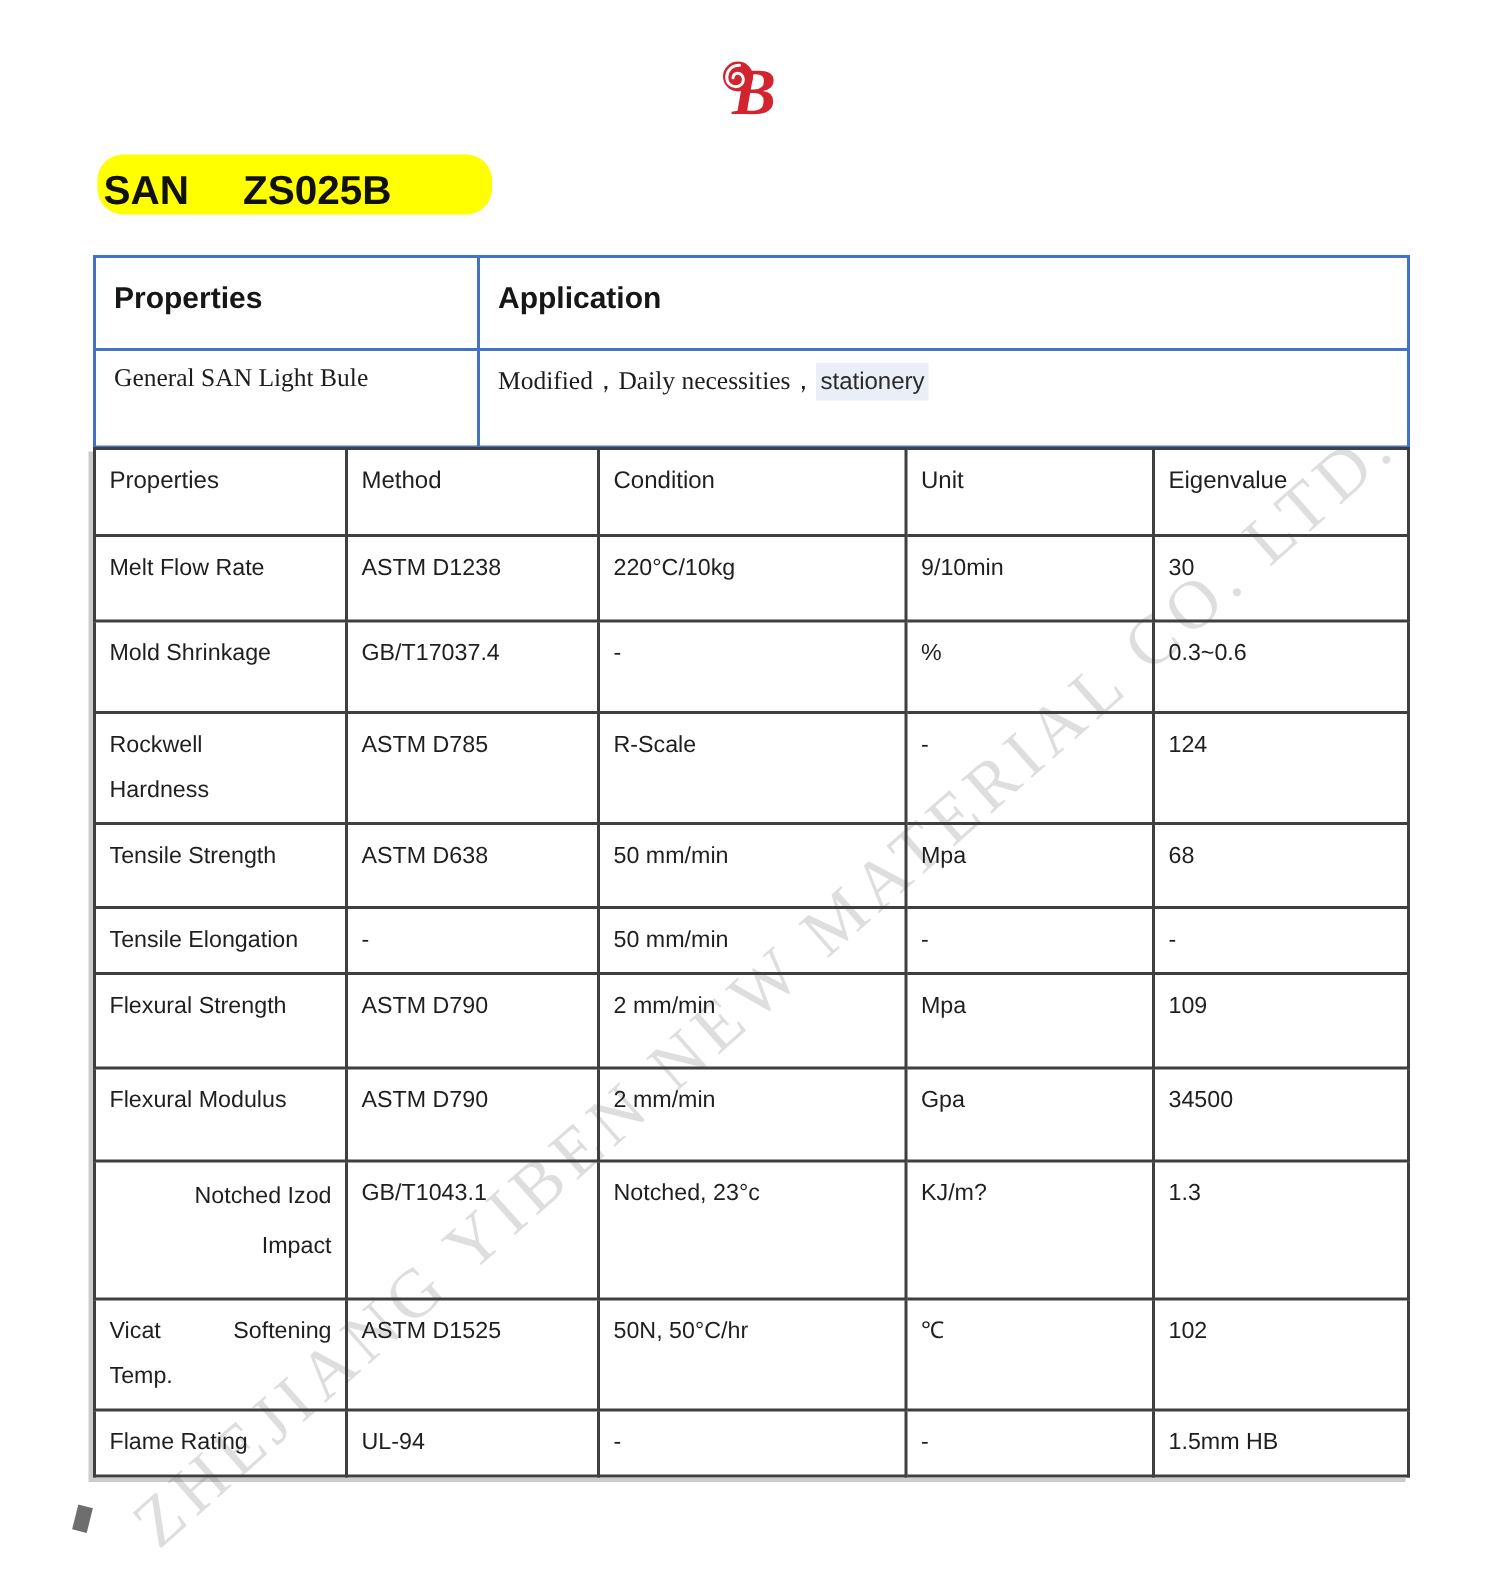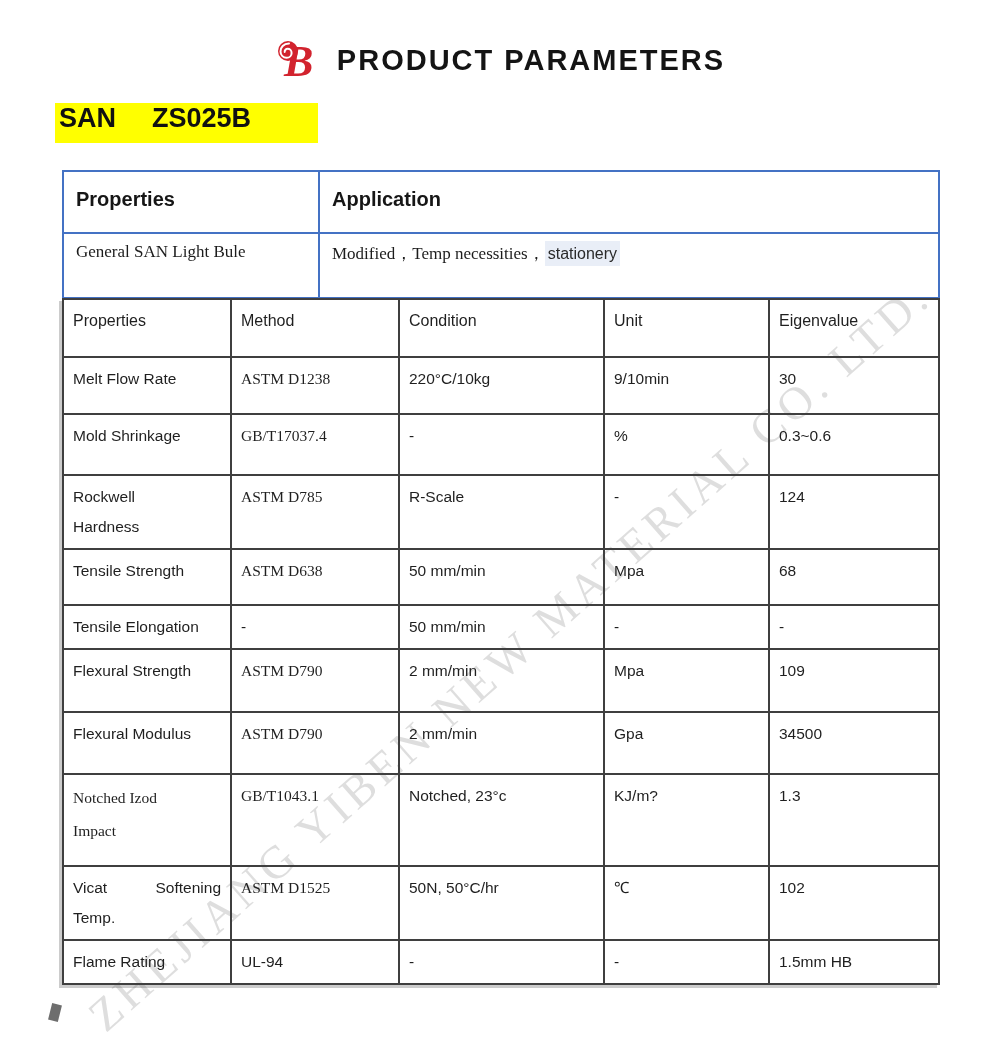--- a/index.html
+++ b/index.html
@@ -5,57 +5,56 @@
   * { margin:0; padding:0; box-sizing:border-box; }
   html,body { width:1000px; height:1050px; background:#ffffff; font-family:"Liberation Sans", sans-serif; color:#212121; overflow:hidden; }
   .page { position:relative; width:1000px; height:1050px; }
 
   
   .hdr { position:absolute; top:38px; left:0; width:1000px; display:flex; justify-content:center; align-items:center; gap:20px; }
   .logo { width:42px; height:44px; flex:0 0 auto; }
   .title { font-size:29px; font-weight:700; letter-spacing:2px; color:#141414; }
 
   
-  .code-bar { position:absolute; left:55px; top:103px; width:263px; height:40px; background:#ffff00; display:flex; align-items:flex-start; padding-left:4px; }
+  .code-bar { position:absolute; left:65px; top:103px; width:263px; height:40px; background:#ffff00; display:flex; align-items:flex-end; padding-left:4px;border-radius:17px; }
   .code-bar span { font-size:27px; font-weight:700; color:#111; }
   .code-gap { display:inline-block; width:36px; }
 
   
   .info-table { position:absolute; left:62px; top:170px; width:876px; height:127px; border-collapse:collapse; table-layout:fixed; background:transparent; }
   .info-table td { border:2px solid #4472c4; vertical-align:top; padding:6px 12px; }
   .info-table .ihead { font-size:20px; font-weight:700; padding-top:16px; color:#161616; }
   .info-table .ival { font-family:"Liberation Serif", serif; font-size:17px; padding-top:8px; color:#1c1c1c; }
   .hl { background:#e9eef7; font-family:"Liberation Sans", sans-serif; font-size:16px; padding:4px 3px; color:#2a2a2a; }
 
   
   .spec-table { position:absolute; left:62px; top:298px; width:876px; border-collapse:collapse; table-layout:fixed; background:transparent; box-shadow:-3px 3px 0 rgba(110,110,110,0.35); }
   .spec-table td, .spec-table th { border:2px solid #3f3f3f; vertical-align:top; text-align:left; padding:6px 9px; font-size:15.5px; font-weight:400; color:#1f1f1f; line-height:30px; overflow:hidden; }
   .spec-table th { font-size:16px; }
-  .serif { font-family:Liberation Serif, serif; font-size:15px;margin-top:28px; }
+  .serif { font-family:Liberation Sans, sans-serif; font-size:15px;margin-top:28px; }
   .jline { display:flex; justify-content:space-between; }
 
   .corner-nub { position:absolute; left:50px; top:1004px; width:10px; height:17px; background:#6e6e6e; transform:rotate(14deg); }
 
   
   .watermark { position:absolute; left:78px; top:1002px; transform:rotate(-41.5deg); transform-origin:0 0; font-family:"Liberation Serif", serif; font-size:46px; letter-spacing:5px; white-space:nowrap; color:rgba(176,176,176,0.42); z-index:0; pointer-events:none; }
 </style>
 </head>
 <body>
 
 <div class="page">
 
   <div class="watermark">ZHEJIANG YIBEN NEW MATERIAL CO. LTD.</div>
 
   <div class="hdr">
     <svg class="logo" viewBox="0 0 42 44">
       <text x="9" y="38" font-family="Liberation Serif, serif" font-style="italic" font-weight="bold" font-size="44" fill="#d2232e">B</text>
       <circle cx="13" cy="13" r="10" fill="#d2232e"></circle>
       <path d="M14 5.5 C 8.5 5.5 5.5 9.5 5.5 13.5 C 5.5 17.5 8.5 19.8 11.5 19.8 C 14.6 19.8 16.6 17.6 16.6 14.9 C 16.6 12.6 14.8 10.8 12.7 10.8 C 10.8 10.8 9.6 12.3 9.7 13.9" stroke="#ffffff" stroke-width="2" fill="none" stroke-linecap="round"></path>
     </svg>
-    <div class="title">PRODUCT PARAMETERS</div>
   </div>
 
   <div class="code-bar">
     <span>SAN</span>
     <span class="code-gap"></span>
     <span>ZS025B</span>
   </div>
 
   <table class="info-table">
     <colgroup>
@@ -63,21 +62,21 @@
         <col style="width:620px">
       </colgroup>
     <tbody>
         <tr style="height:62px">
       <td class="ihead">Properties</td>
       <td class="ihead">Application</td>
     </tr>
     <tr style="height:65px">
       <td class="ival">General SAN Light Bule</td>
       <td class="ival">
-        <span>Modified</span><span>，</span><span>Temp necessities</span><span>，</span><span class="hl">stationery</span>
+        <span>Modified</span><span>，</span><span>Daily necessities</span><span>，</span><span class="hl">stationery</span>
       </td>
     </tr>
   </tbody>
     </table>
 
   <table class="spec-table">
     <colgroup>
         <col style="width:168px">
         <col style="width:168px">
         <col style="width:205px">
@@ -150,21 +149,21 @@
         <tr style="height: 62px;">
           <td>
             <div>Flexural Modulus</div>
           </td>
           <td class="serif">ASTM D790</td>
           <td>2 mm/min</td>
           <td>Gpa</td>
           <td>34500</td>
         </tr>
         <tr style="height: 92px;">
-          <td class="serif" style="line-height: 33px;">
+          <td class="serif" style="line-height: 33px; text-align: right;">
             <div>Notched Izod</div>
             <div>Impact</div>
           </td>
           <td class="serif">GB/T1043.1</td>
           <td>Notched, 23°c</td>
           <td>KJ/m?</td>
           <td>1.3</td>
         </tr>
         <tr style="height: 63px;">
           <td>

